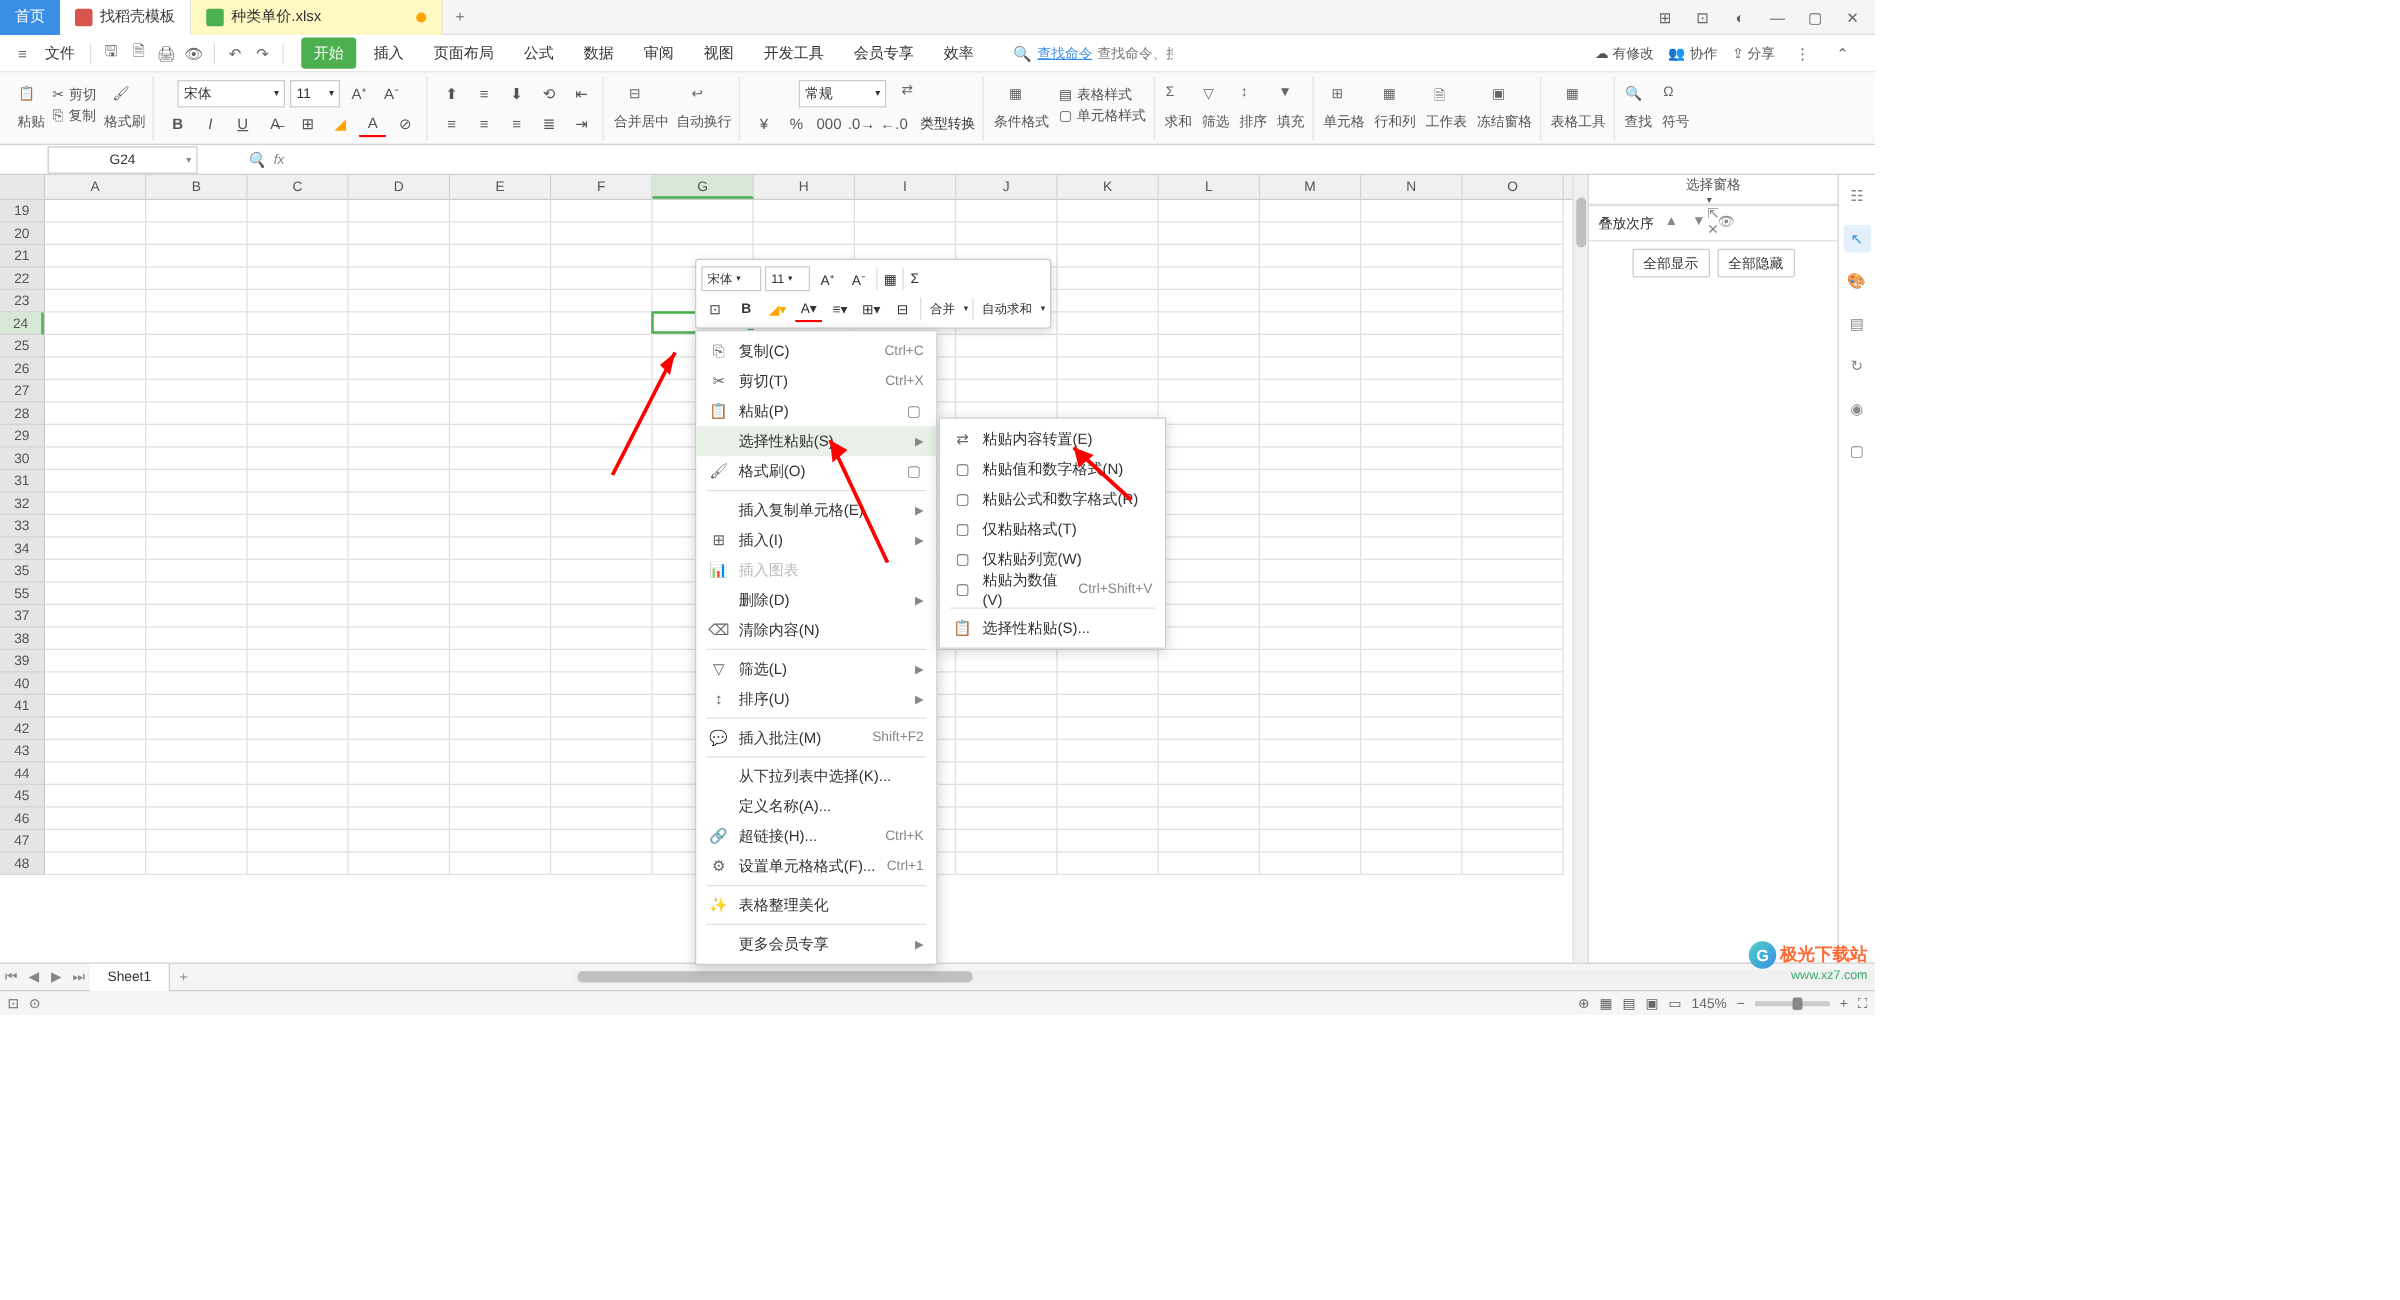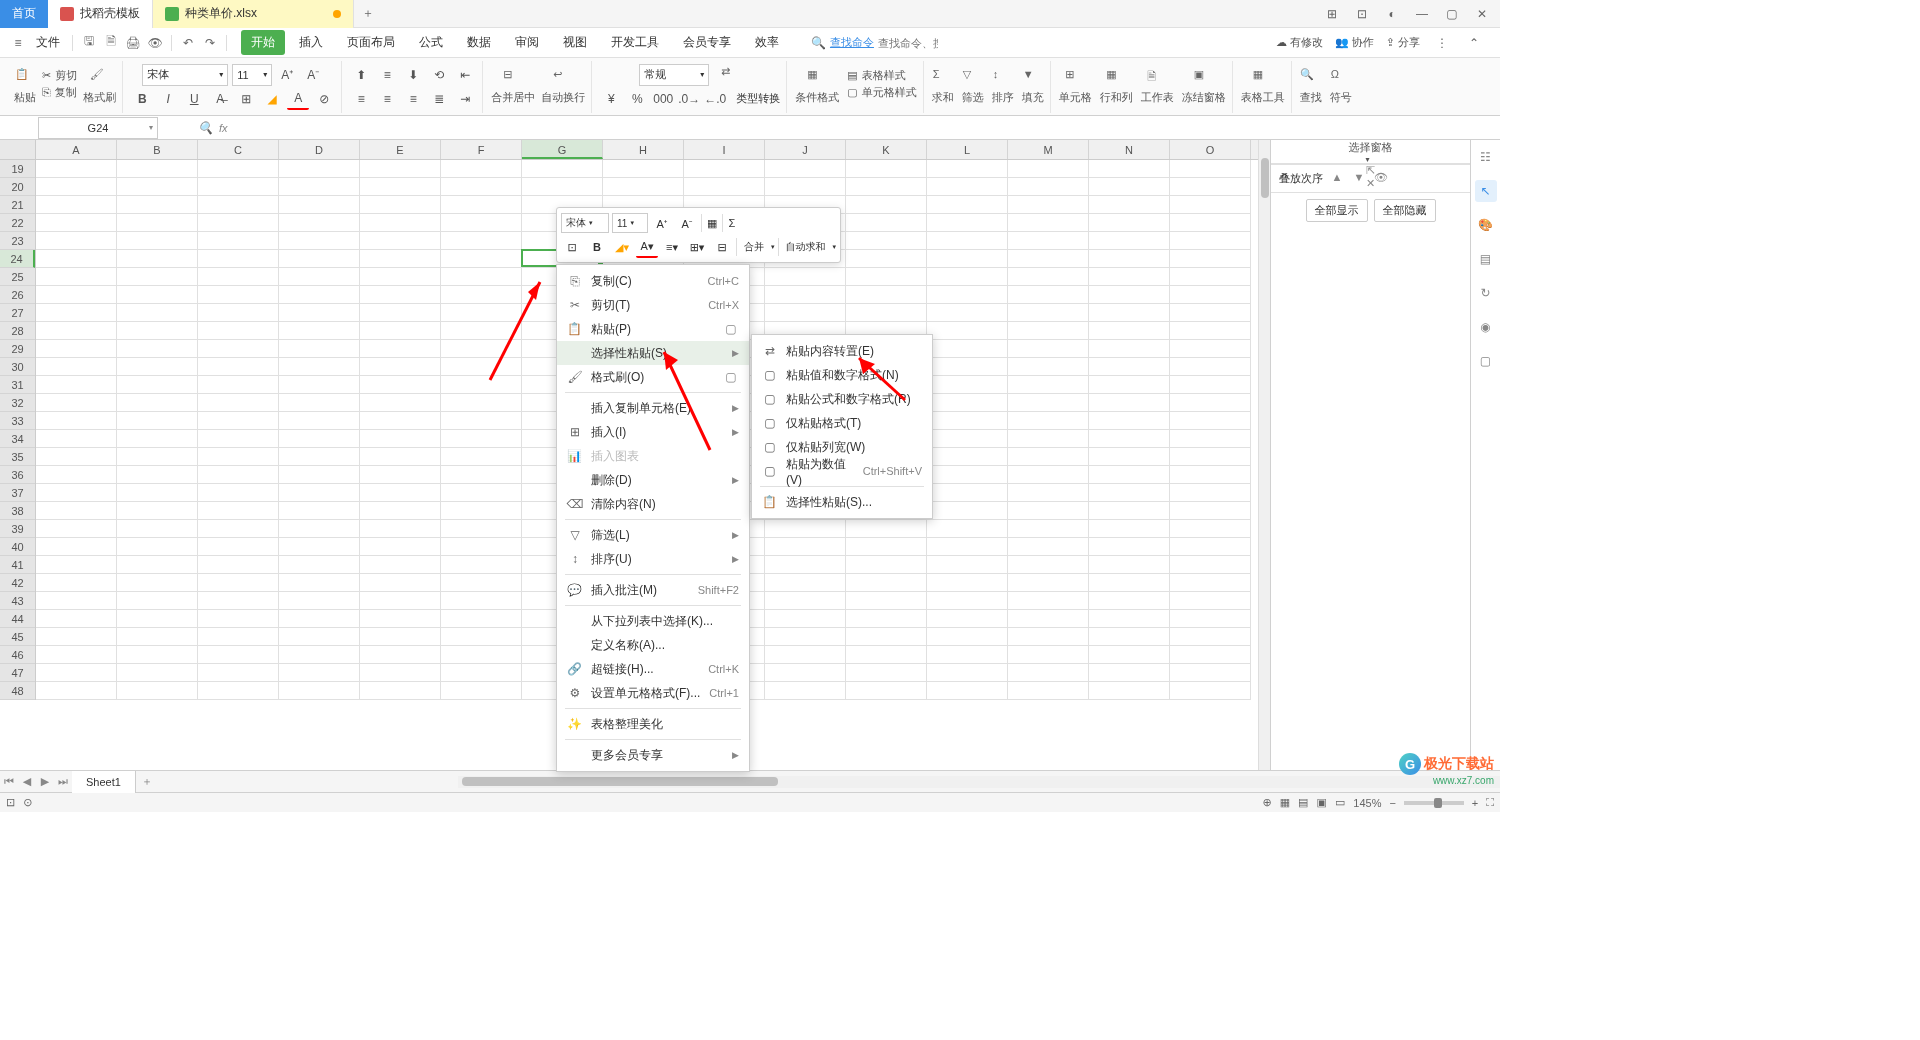--- a/index.html
+++ b/index.html
@@ -417,21 +417,21 @@
         <div class="rowh">26</div>
         <div class="rowh">27</div>
         <div class="rowh">28</div>
         <div class="rowh">29</div>
         <div class="rowh">30</div>
         <div class="rowh">31</div>
         <div class="rowh">32</div>
         <div class="rowh">33</div>
         <div class="rowh">34</div>
         <div class="rowh">35</div>
-        <div class="rowh">36</div>
+        <div class="rowh">55</div>
         <div class="rowh">37</div>
         <div class="rowh">38</div>
         <div class="rowh">39</div>
         <div class="rowh">40</div>
         <div class="rowh">41</div>
         <div class="rowh">42</div>
         <div class="rowh">43</div>
         <div class="rowh">44</div>
         <div class="rowh">45</div>
         <div class="rowh">46</div>

